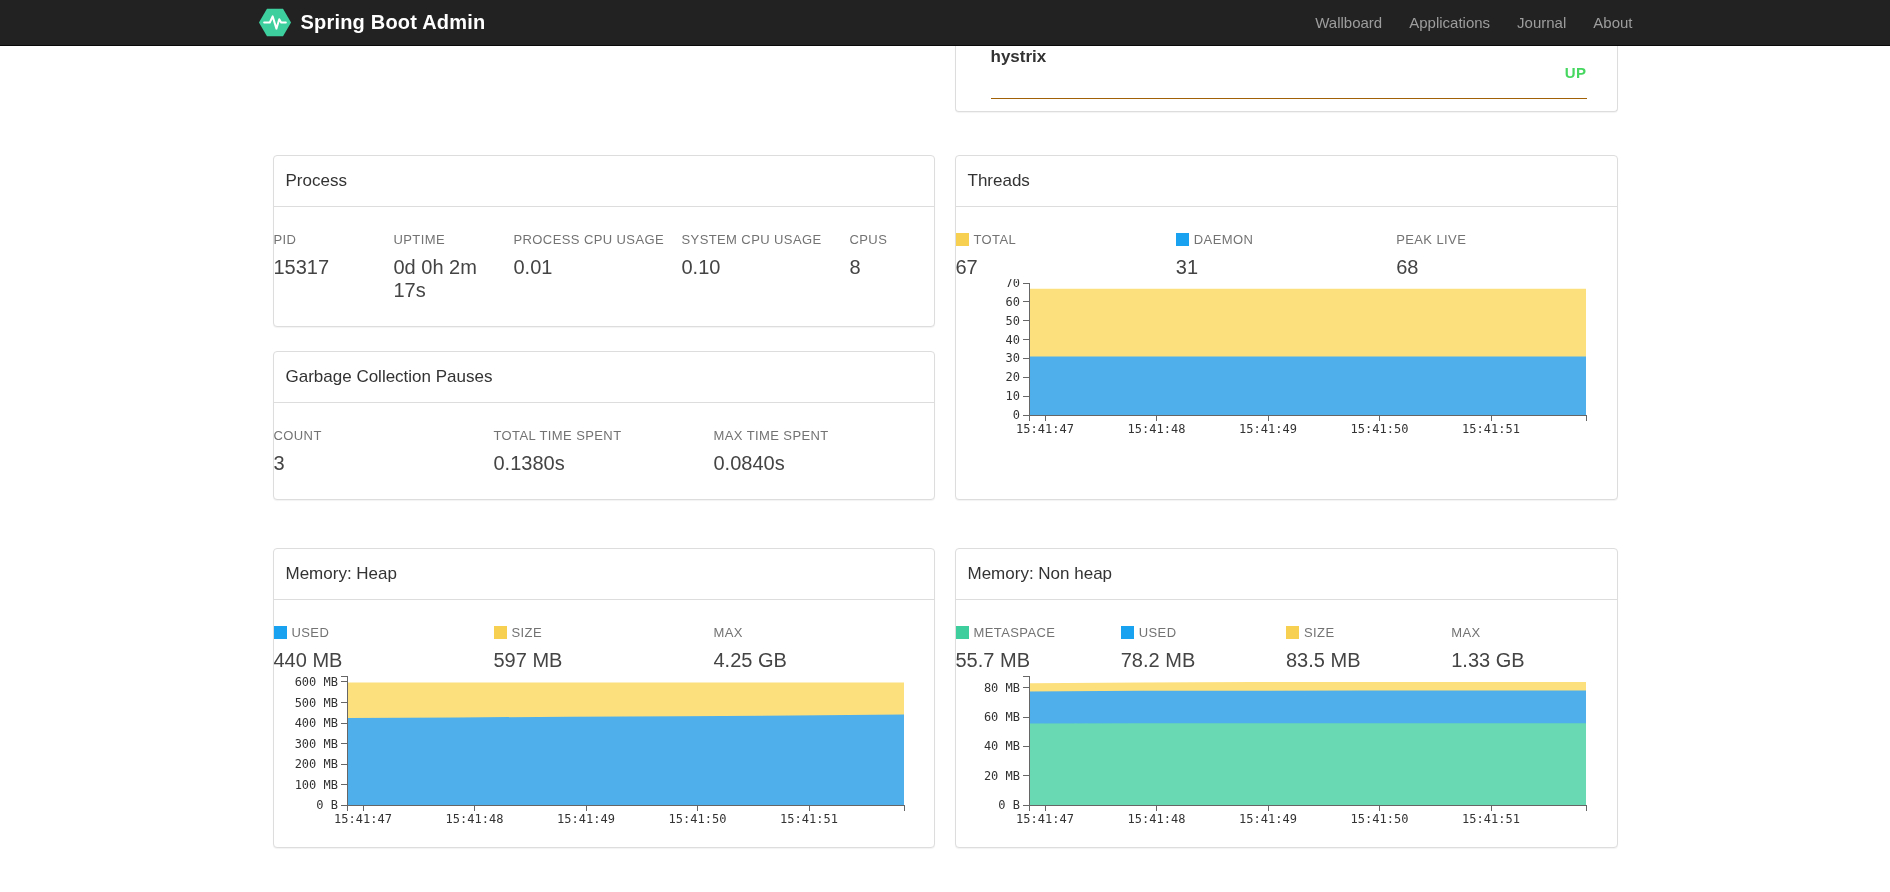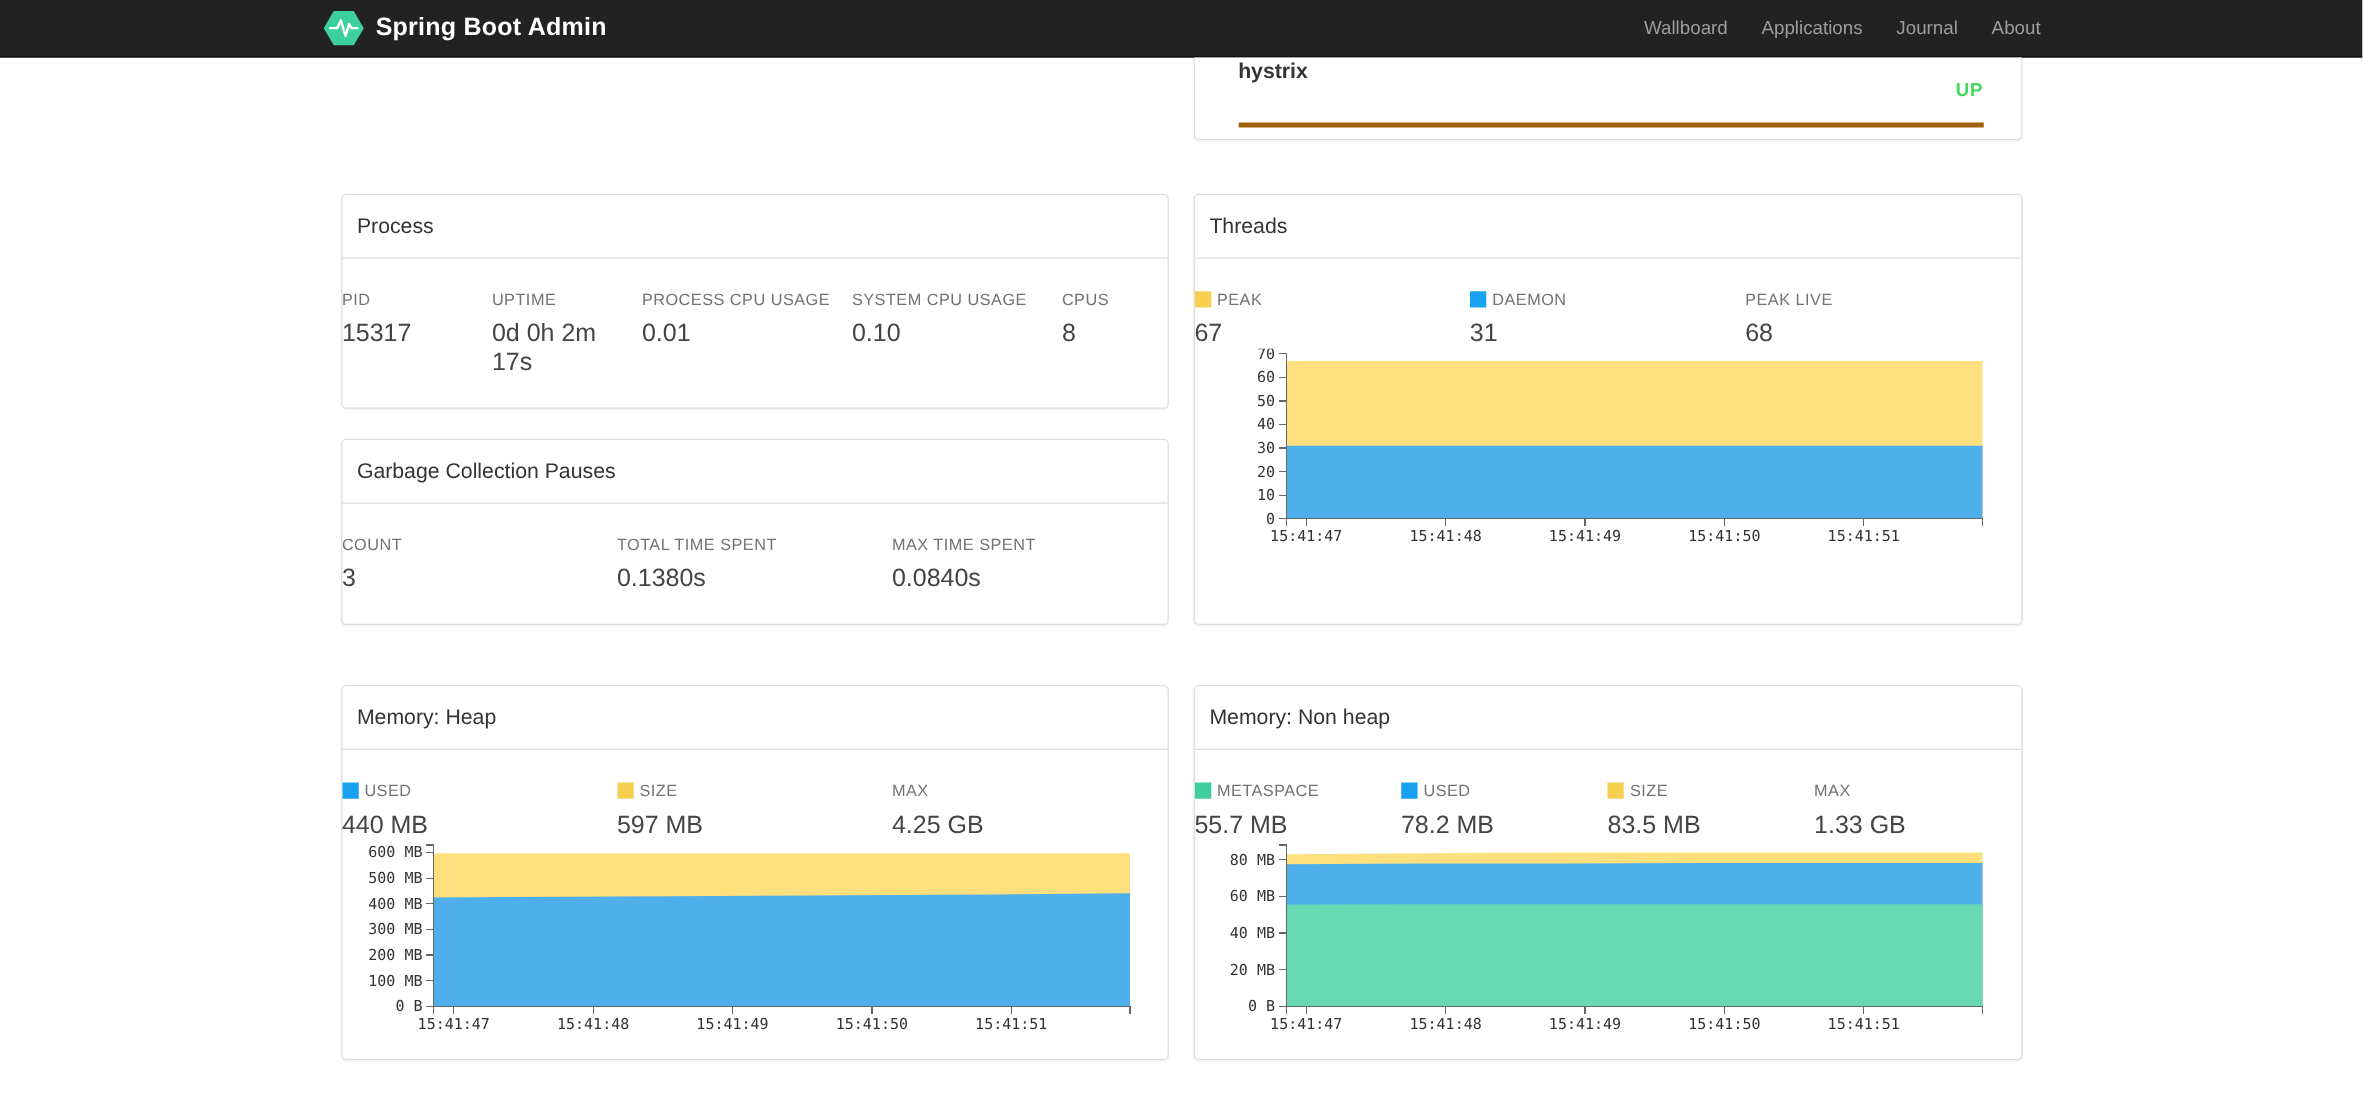--- a/index.html
+++ b/index.html
@@ -26,21 +26,21 @@
   .panel { background: #fff; border: 1px solid #ddd; border-radius: 4px;
            box-shadow: 0 1px 1px rgba(0,0,0,0.05); }
   .panel-heading { padding: 15px 12px; border-bottom: 1px solid #ddd;
                    font-size: 17px; font-weight: normal; color: #333; }
   .panel-fill { height: 100%; }
 
   
   .status-panel { width: 663px; margin-left: auto; height: 66px;
                   border-top: none; border-radius: 0 0 4px 4px; }
   .status-row { margin: 0 30px 0 35px; padding: 1px 0 17px;
-                border-bottom: 4px solid #a16207;
+                border-bottom: 1px solid #a16207;
                 display: flex; justify-content: space-between; align-items: flex-start; }
   .app-name { font-size: 17px; font-weight: bold; color: #333; cursor: pointer; }
   .app-status { font-size: 15px; font-weight: bold; padding-top: 17px; letter-spacing: 0.5px; }
 
   
   .stats { display: flex; text-align: left; padding-top: 25px; }
   .stat { flex: 1; }
   .stat-label { font-size: 13px; color: #737373; letter-spacing: 0.4px; }
   .stat-value { font-size: 20px; color: #444; margin-top: 9px; }
   .swatch { display: inline-block; width: 13px; height: 13px; margin-right: 5px;
@@ -132,21 +132,21 @@
           </div>
         </div>
       </section>
     </div>
 
     <section class="panel panel-fill">
       <div class="panel-heading">Threads</div>
       <div class="stats">
         <div class="stat">
           <div class="stat-label">
-            <span class="swatch" style="background: rgb(247, 208, 82);"></span><span>PEAK</span>
+            <span class="swatch" style="background: rgb(247, 208, 82);"></span><span>TOTAL</span>
           </div>
           <div class="stat-value">67</div>
         </div>
         <div class="stat">
           <div class="stat-label">
             <span class="swatch" style="background: rgb(24, 162, 239);"></span><span>DAEMON</span>
           </div>
           <div class="stat-value">31</div>
         </div>
         <div class="stat">

